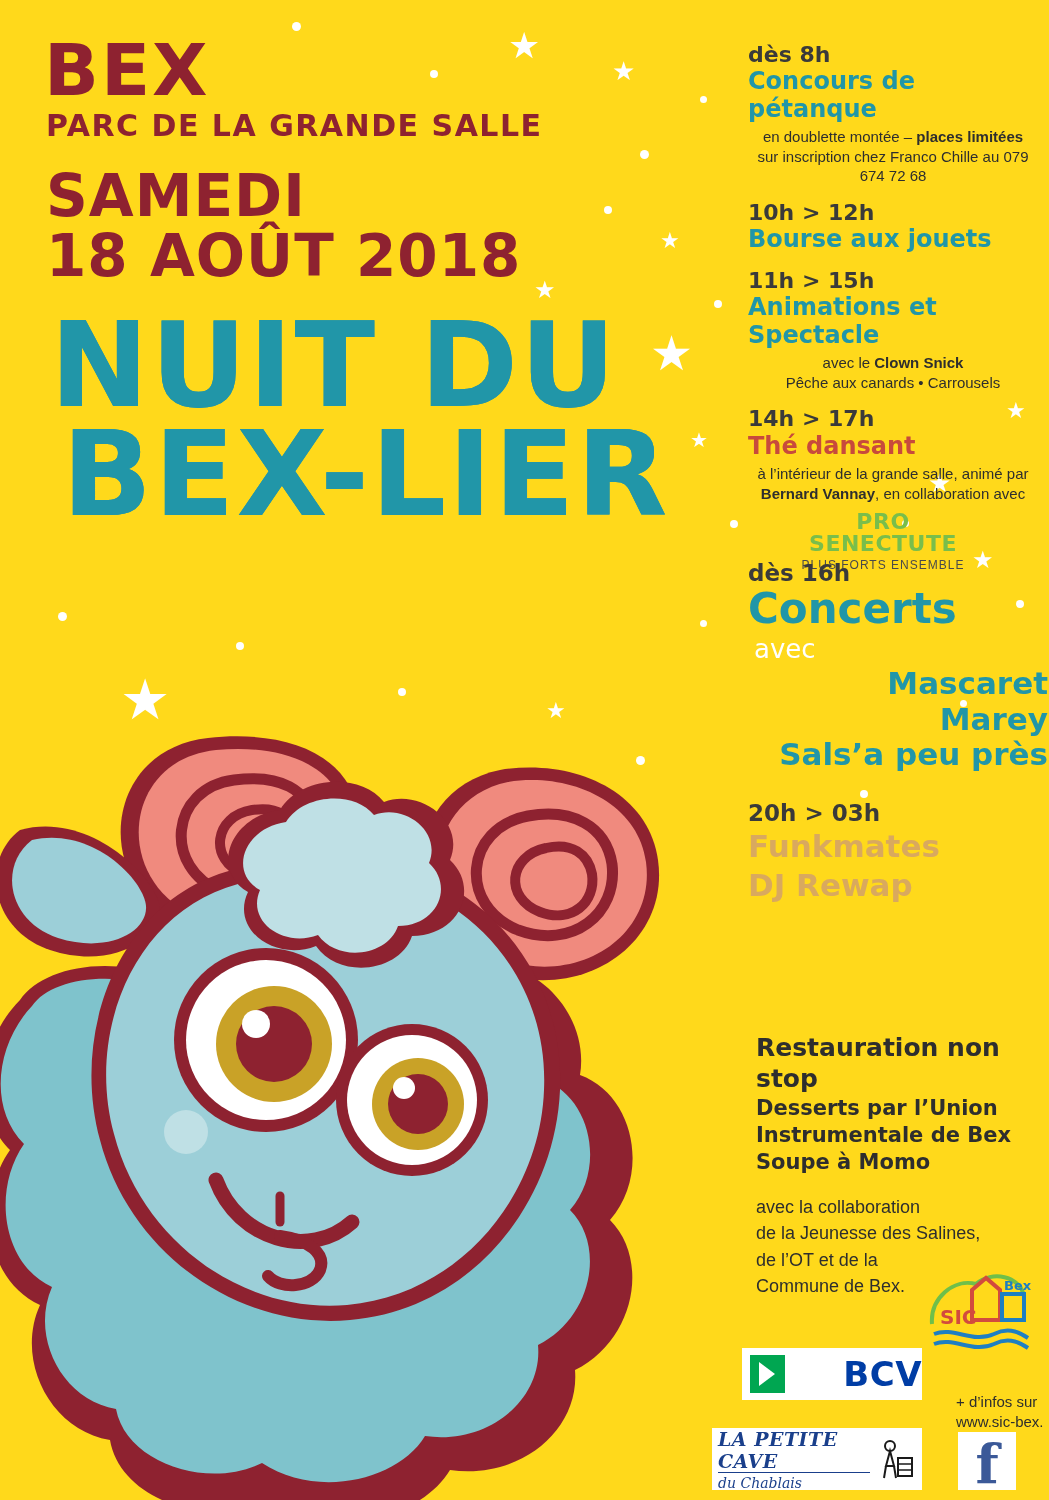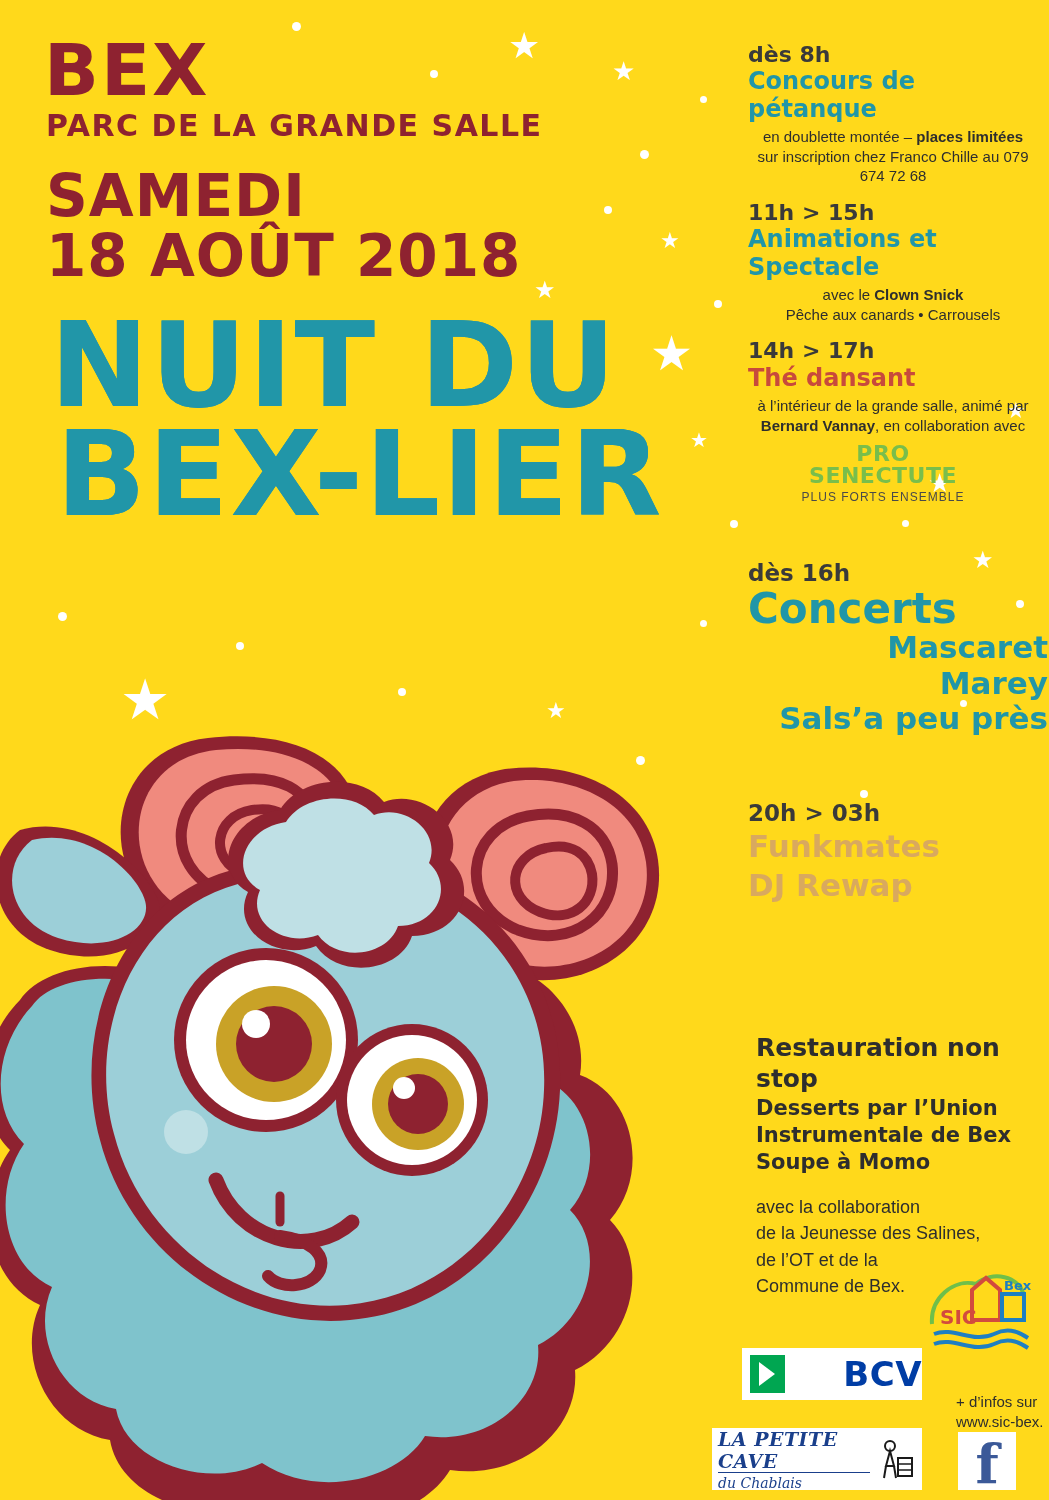--- a/index.html
+++ b/index.html
@@ -71,21 +71,21 @@
   .big-title {
     font-family: "DejaVu Sans", sans-serif;
     font-weight: bold;
     color: #2196A8;
     font-size: 118px;
     letter-spacing: 2px;
     line-height: 0.92;
     margin: 26px 0 0 6px;
     text-shadow: 0 0 0 #2196A8;
   }
-  .big-title .l2 { display: block; margin-left: 6px; }
+  .big-title .l2 { display: block; margin-left: 12px; }
 
   
   .right-col {
     position: absolute;
     left: 748px;
     top: 42px;
     width: 290px;
   }
   .slot { margin-bottom: 14px; }
   .slot-time {
@@ -367,20 +367,24 @@
   </div>
 
   <div class="right-col">
 
     <div class="slot">
       <div class="slot-time">dès 8h</div>
       <div class="slot-title">Concours de pétanque</div>
       <div class="slot-desc">en doublette montée – <b>places limitées</b><br>sur inscription chez Franco Chille au 079<br>674 72 68</div>
     </div>
 
+    <div class="slot">
+      <div class="slot-time">10h &gt; 12h</div>
+      <div class="slot-title">Bourse aux jouets</div>
+    </div>
 
     <div class="slot">
       <div class="slot-time">11h &gt; 15h</div>
       <div class="slot-title">Animations et Spectacle</div>
       <div class="slot-desc">avec le <b>Clown Snick</b><br>Pêche aux canards • Carrousels</div>
     </div>
 
     <div class="slot">
       <div class="slot-time">14h &gt; 17h</div>
       <div class="slot-title red">Thé dansant</div>
@@ -389,20 +393,21 @@
         <div class="ps1">PRO</div>
         <div class="ps1">SENECTUTE</div>
         <div class="ps2">PLUS FORTS ENSEMBLE</div>
       </div>
     </div>
   </div>
 
   <div class="concerts">
     <div class="time">dès 16h</div>
     <div class="head">Concerts</div>
+    <div class="avec">avec</div>
     <div class="band">Mascaret</div>
     <div class="band">Marey</div>
     <div class="band">Sals’a peu près</div>
   </div>
 
   <div class="night">
     <div class="time">20h &gt; 03h</div>
     <div class="act">Funkmates</div>
     <div class="act">DJ Rewap</div>
   </div>

